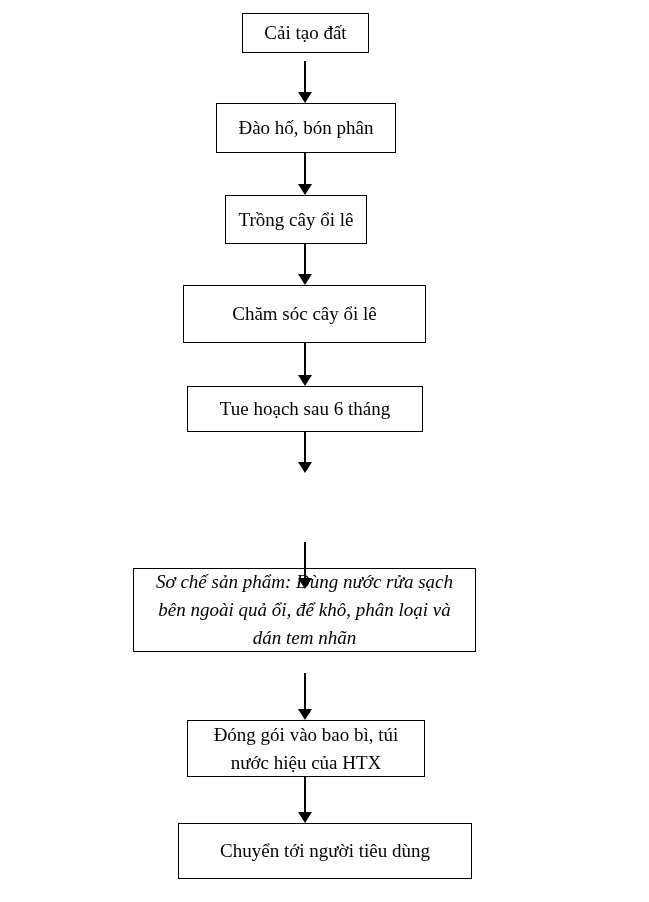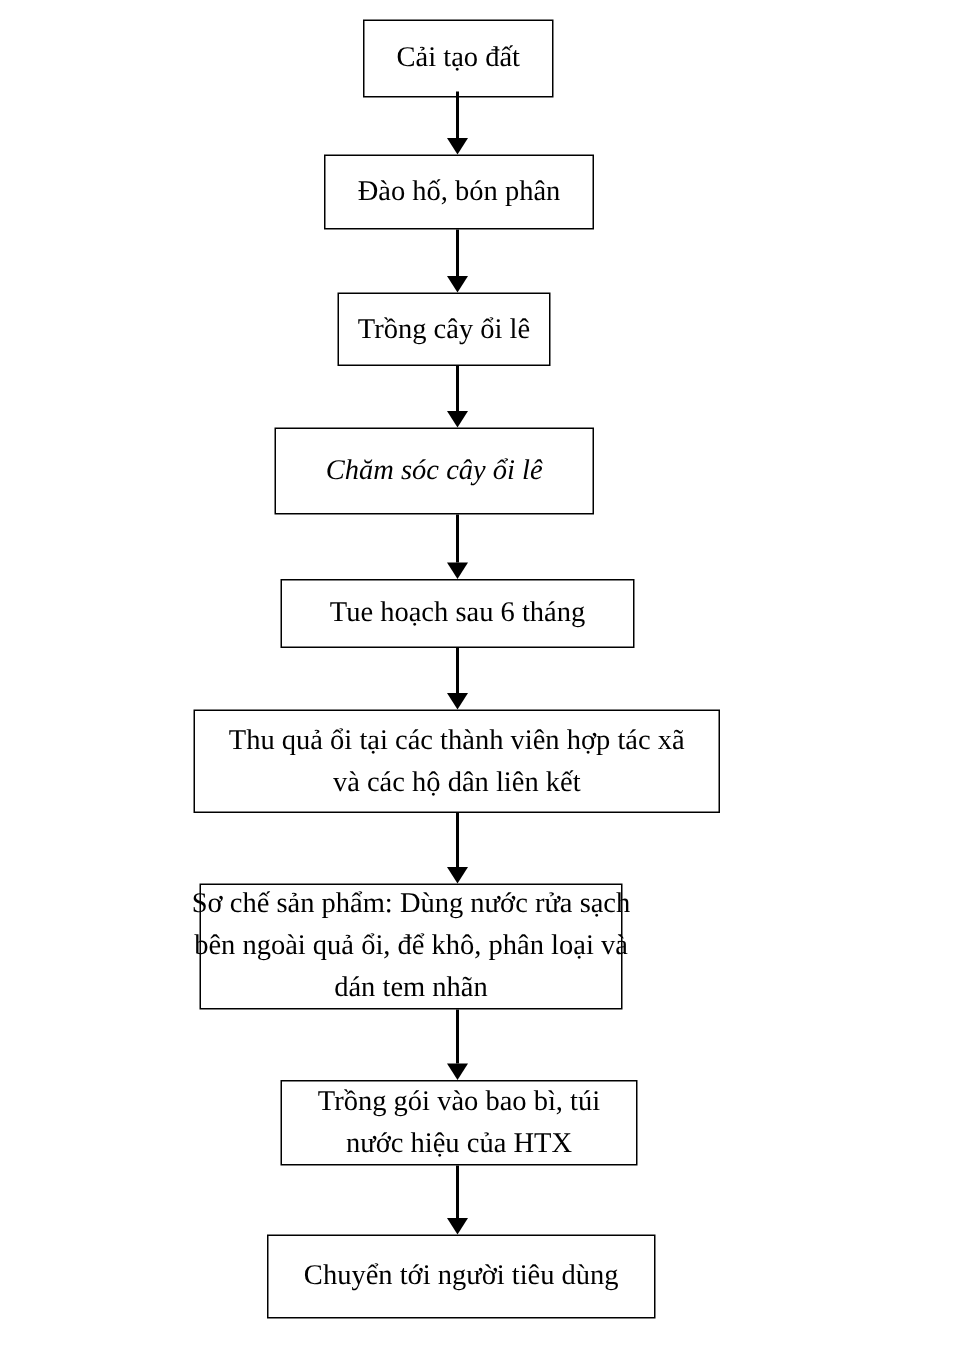--- a/index.html
+++ b/index.html
@@ -51,57 +51,53 @@
     border-right: 7px solid transparent;
     border-top: 11px solid #000000;
     flex: 0 0 auto;
   }
 </style>
 </head>
 <body>
 
 <div id="canvas">
 
-  <div class="flow-box" style="left:242px; top:13px; width:127px; height:52px;">
+  <div class="flow-box" style="left:242px; top:13px; width:127px; height:40px;">
     <span class="line">Cải tạo đất</span>
   </div>
 
   <div class="flow-box" style="left:216px; top:103px; width:180px; height:50px;">
     <span class="line">Đào hố, bón phân</span>
   </div>
 
   <div class="flow-box" style="left:225px; top:195px; width:142px; height:49px;">
     <span class="line">Trồng cây ổi lê</span>
   </div>
 
-  <div class="flow-box" style="left:183px; top:285px; width:213px; height:58px;font-style:italic;">
+  <div class="flow-box" style="left:183px; top:285px; width:243px; height:58px;">
     <span class="line">Chăm sóc cây ổi lê</span>
   </div>
 
   <div class="flow-box" style="left:187px; top:386px; width:236px; height:46px;">
     <span class="line">Tue hoạch sau 6 tháng</span>
   </div>
 
-  <div class="flow-box" style="left:129px; top:473px; width:351px; height:69px;">
-    <span class="line">Thu quả ổi tại các thành viên hợp tác xã</span>
-    <span class="line">và các hộ dân liên kết</span>
-  </div>
 
-  <div class="flow-box" style="left:133px; top:589px; width:282px; height:84px;">
+  <div class="flow-box" style="left:133px; top:568px; width:343px; height:84px;font-style:italic;">
     <span class="line">Sơ chế sản phẩm: Dùng nước rửa sạch</span>
     <span class="line">bên ngoài quả ổi, để khô, phân loại và</span>
     <span class="line">dán tem nhãn</span>
   </div>
 
   <div class="flow-box" style="left:187px; top:720px; width:238px; height:57px;">
-    <span class="line">Trồng gói vào bao bì, túi</span>
+    <span class="line">Đóng gói vào bao bì, túi</span>
     <span class="line">nước hiệu của HTX</span>
   </div>
 
-  <div class="flow-box" style="left:178px; top:823px; width:259px; height:56px;">
+  <div class="flow-box" style="left:178px; top:823px; width:294px; height:56px;">
     <span class="line">Chuyển tới người tiêu dùng</span>
   </div>
 
   <div class="arrow" style="left:298px; top:61px;  height:42px;">
     <div class="shaft"></div>
     <div class="head"></div>
   </div>
   <div class="arrow" style="left:298px; top:153px; height:42px;">
     <div class="shaft"></div>
     <div class="head"></div>

